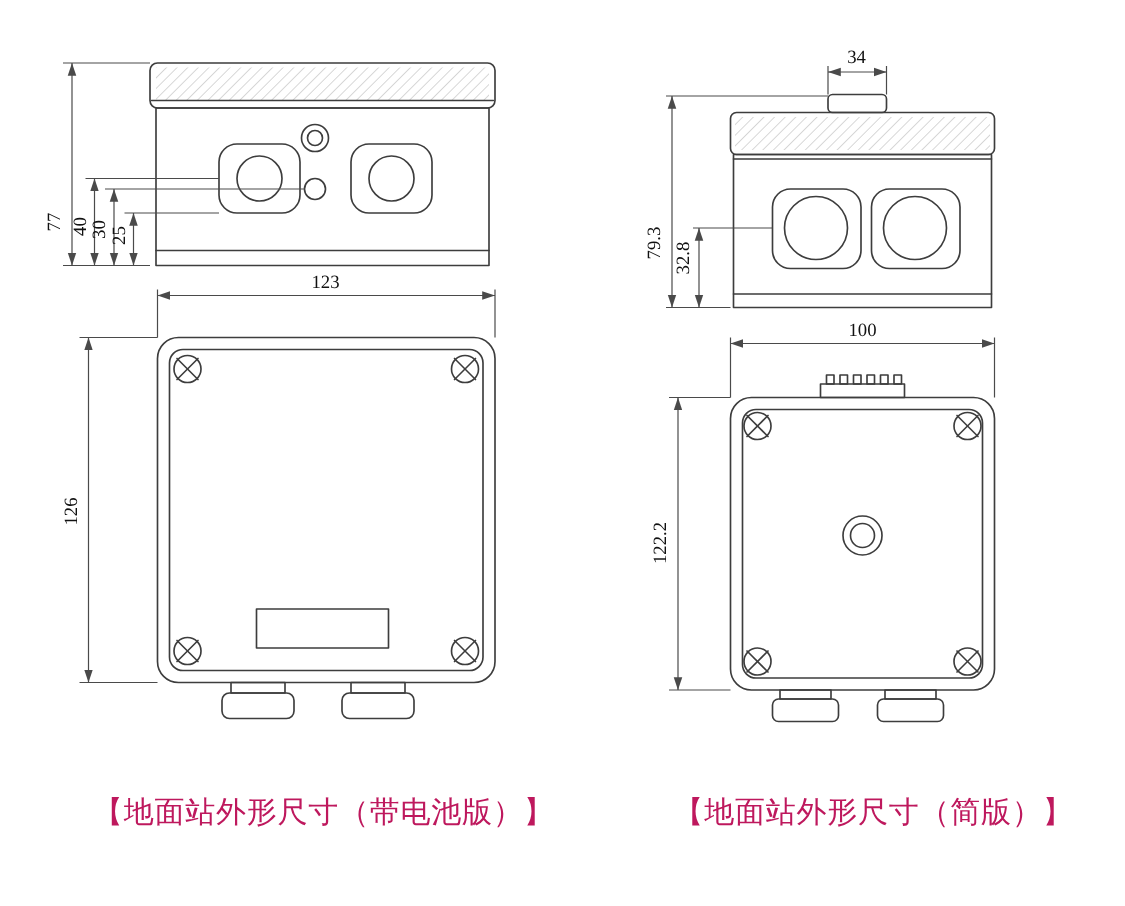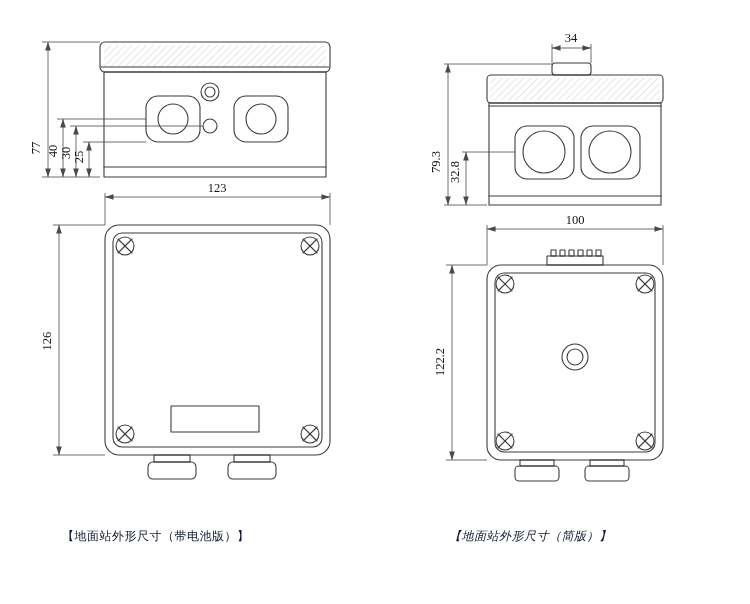--- a/index.html
+++ b/index.html
@@ -2,21 +2,21 @@
 <html><head>
 <meta charset="utf-8">
 <style>
   * { margin:0; padding:0; box-sizing:border-box; }
   html,body { width:750px; height:604px; background:#ffffff; overflow:hidden; }
   body { position:relative; font-family:"Liberation Serif", serif; }
   #drawing { position:absolute; left:0; top:0; }
   .ln  { fill:none; stroke:#3d3d3d; stroke-width:1.1; stroke-linejoin:round; stroke-linecap:round; }
   .dim { fill:none; stroke:#4a4a4a; stroke-width:0.8; }
   .dimtext { font-family:"Liberation Serif", serif; font-size:12.5px; fill:#111111; stroke:none; }
-  .caption { position:absolute; font-size:12px; color:#0f172a; white-space:nowrap; letter-spacing:0.5px; }
+  .caption { position:absolute; font-size:20px; color:#be185d; white-space:nowrap; letter-spacing:0.5px; }
 </style>
 </head>
 <body>
 
 <svg id="drawing" width="750" height="604" viewBox="0 0 750 604" xmlns="http://www.w3.org/2000/svg">
   <defs>
     <marker id="arr" viewBox="0 0 10 8" markerWidth="9.5" markerHeight="8" refX="9" refY="4" orient="auto-start-reverse" markerUnits="userSpaceOnUse">
       <path d="M0,1 L9,4 L0,7 Z" fill="#4a4a4a" stroke="none"></path>
     </marker>
     <pattern id="hatch" patternUnits="userSpaceOnUse" width="5" height="5" patternTransform="rotate(45)">
@@ -218,13 +218,13 @@
     <text class="dimtext" x="575" y="224" text-anchor="middle">100</text>
 
     <line class="dim" x1="487" y1="265" x2="446" y2="265"></line>
     <line class="dim" x1="487" y1="460" x2="446" y2="460"></line>
     <line class="dim" x1="452" y1="265" x2="452" y2="460" marker-start="url(#arr)" marker-end="url(#arr)"></line>
     <text class="dimtext" x="444" y="362" text-anchor="middle" transform="rotate(-90 444 362)">122.2</text>
   </g>
 </svg>
 
 <div class="caption" style="left:62px; top:528px;">【地面站外形尺寸（带电池版）】</div>
-<div class="caption" style="left:449px; top:528px;font-style:italic;">【地面站外形尺寸（简版）】</div>
+<div class="caption" style="left:449px; top:528px;">【地面站外形尺寸（简版）】</div>
 
 </body></html>

